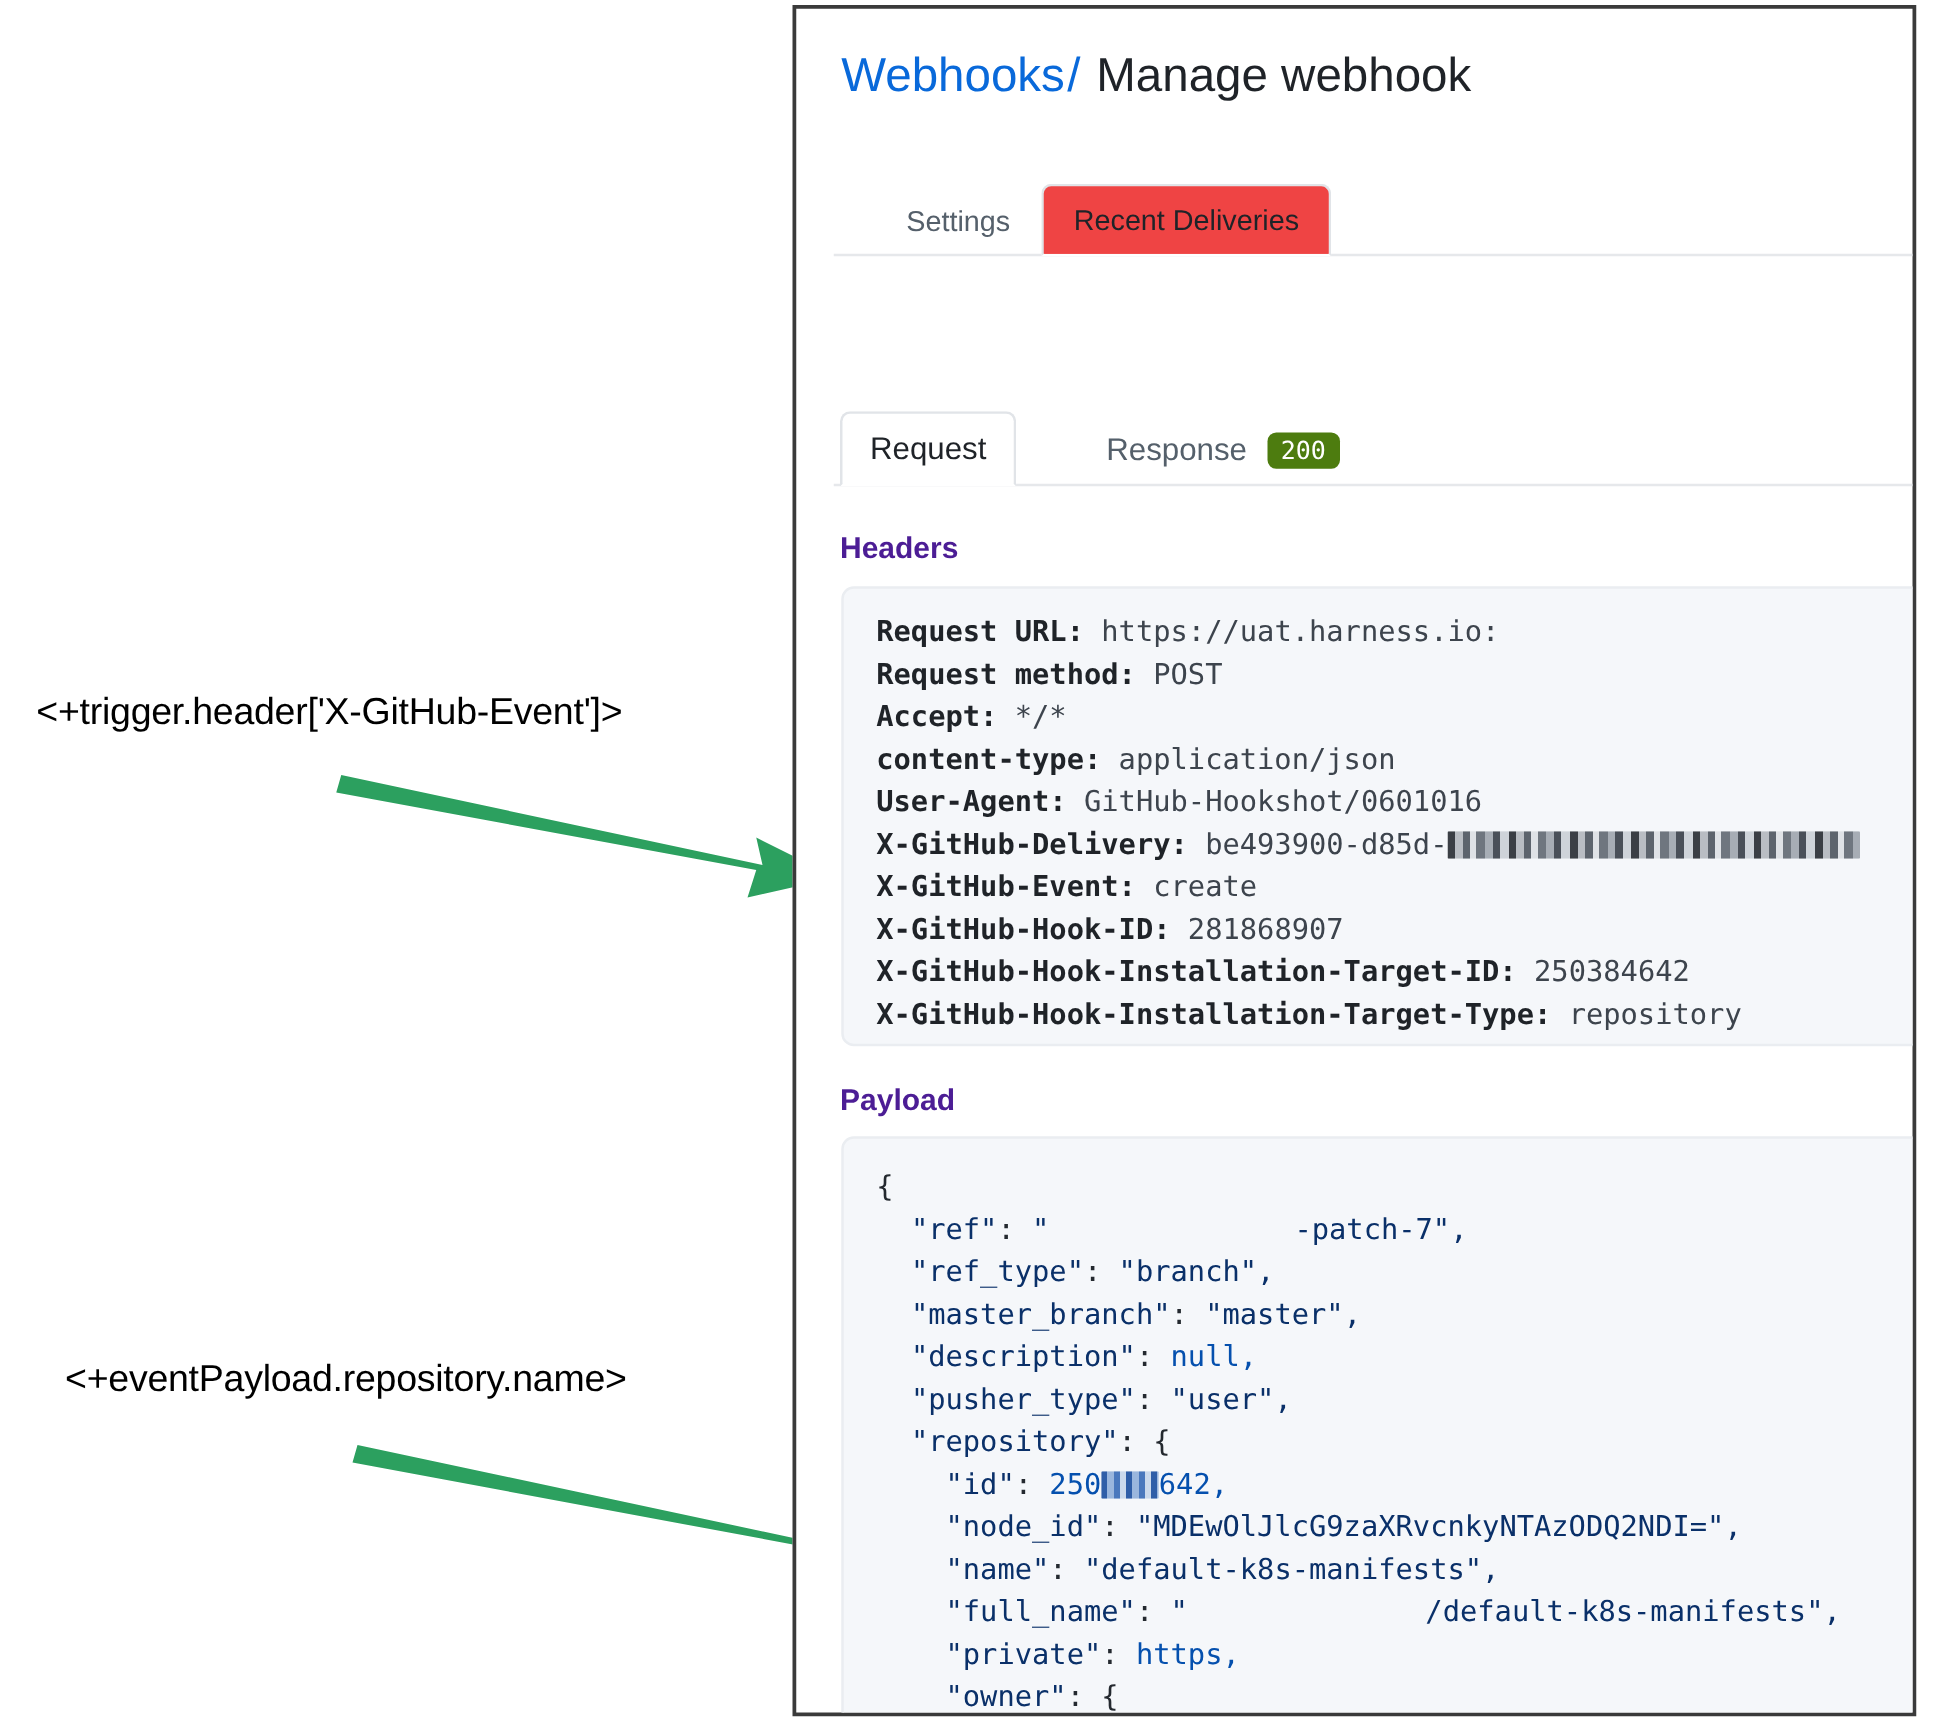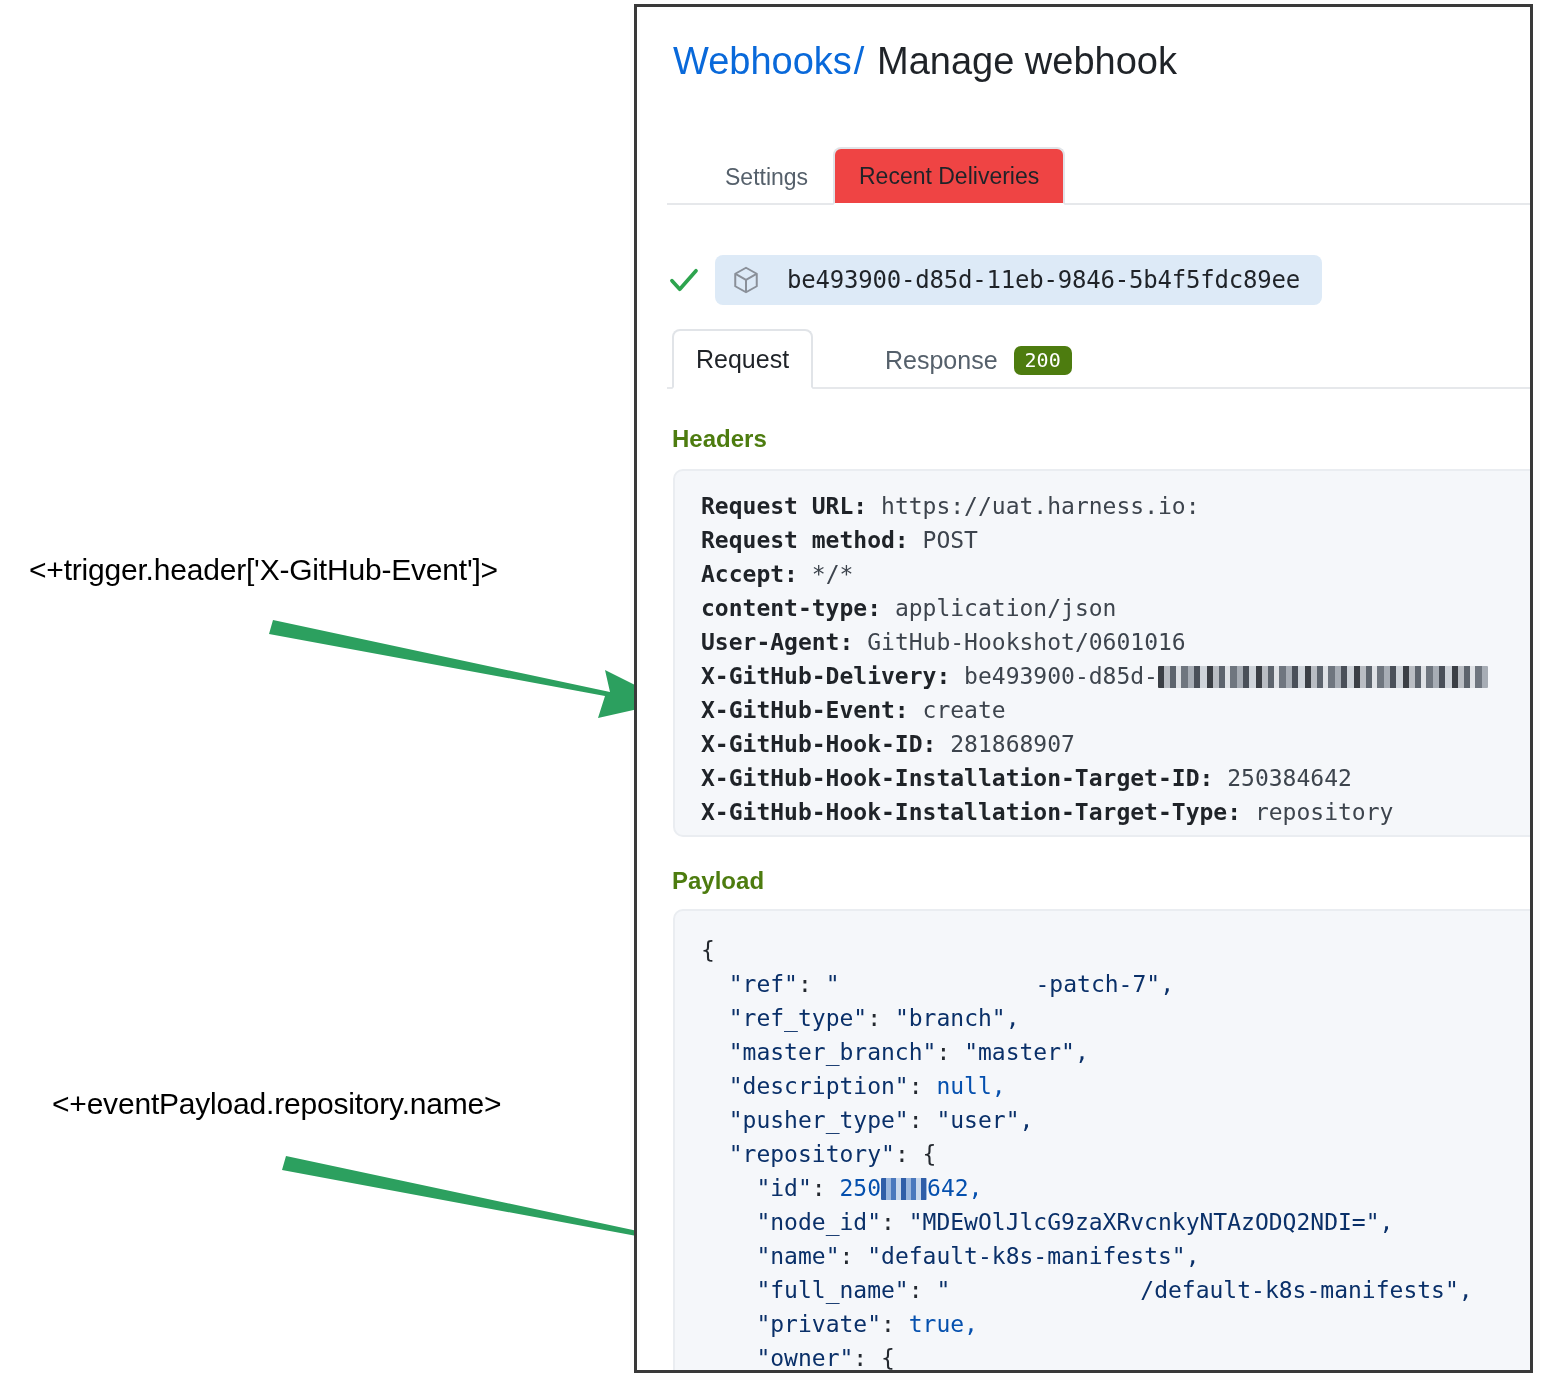--- a/index.html
+++ b/index.html
@@ -193,21 +193,21 @@
     margin-left: 16px;
     line-height: 1;
   }
 
   
   .section-heading {
     position: absolute;
     left: 35px;
     font-size: 24px;
     font-weight: bold;
-    color: #4d7c0f;
+    color: #4c1d95;
   }
   #heading-headers { top: 418px; }
   #heading-payload { top: 860px; }
 
   
   .code-box {
     position: absolute;
     left: 36px;
     background: #f5f7fa;
     border: 2px solid #eaedf1;
@@ -311,32 +311,20 @@
 
     <div class="tabbar">
       <div class="tab" id="tab-settings">
         <span>Settings</span>
       </div>
       <div class="tab active" id="tab-recent-deliveries">
         <span>Recent Deliveries</span>
       </div>
     </div>
 
-    <div class="delivery-row">
-      <svg class="check-icon" viewBox="0 0 24 24">
-        <path d="M3.5 12.5 L9 18.5 L20.5 5.5" fill="none" stroke="#2da44e" stroke-width="2.6" stroke-linecap="round" stroke-linejoin="round"></path>
-      </svg>
-      <div class="delivery-chip">
-        <svg class="pkg-icon" viewBox="0 0 24 24">
-          <path d="M12 2.2 L20.6 7 L20.6 17 L12 21.8 L3.4 17 L3.4 7 Z" fill="none" stroke="#8a9099" stroke-width="1.6" stroke-linejoin="round"></path>
-          <path d="M3.6 7.1 L12 11.9 L20.4 7.1 M12 11.9 L12 21.6" fill="none" stroke="#8a9099" stroke-width="1.6" stroke-linejoin="round"></path>
-        </svg>
-        <span class="delivery-id">be493900-d85d-11eb-9846-5b4f5fdc89ee</span>
-      </div>
-    </div>
 
     <div class="subtabbar">
       <div class="subtab active" id="subtab-request">
         <span>Request</span>
       </div>
       <div class="subtab" id="subtab-response">
         <span>Response</span>
         <span class="status-badge">200</span>
       </div>
     </div>
@@ -374,19 +362,19 @@
       <div class="code-line">  <span class="jk">"repository"</span><span class="jp">: </span><span class="jp">{</span></div>
 
       <div class="code-line">    <span class="jk">"id"</span><span class="jp">: </span><span class="jv">250</span><span class="redacted small" style="width:46px;height:22px;"></span><span class="jv">642,</span></div>
 
       <div class="code-line">    <span class="jk">"node_id"</span><span class="jp">: </span><span class="js">"MDEwOlJlcG9zaXRvcnkyNTAzODQ2NDI=",</span></div>
 
       <div class="code-line">    <span class="jk">"name"</span><span class="jp">: </span><span class="js">"default-k8s-manifests",</span></div>
 
       <div class="code-line">    <span class="jk">"full_name"</span><span class="jp">: </span><span class="js">"</span><span class="redacted" style="width:190px;height:24px;"></span><span class="js">/default-k8s-manifests",</span></div>
 
-      <div class="code-line">    <span class="jk">"private"</span><span class="jp">: </span><span class="jv">true,</span></div>
+      <div class="code-line">    <span class="jk">"private"</span><span class="jp">: </span><span class="jv">https,</span></div>
 
       <div class="code-line">    <span class="jk">"owner"</span><span class="jp">: </span><span class="jp">{</span></div>
     </div>
 
   </div>
 </div>
 
 </body></html>

